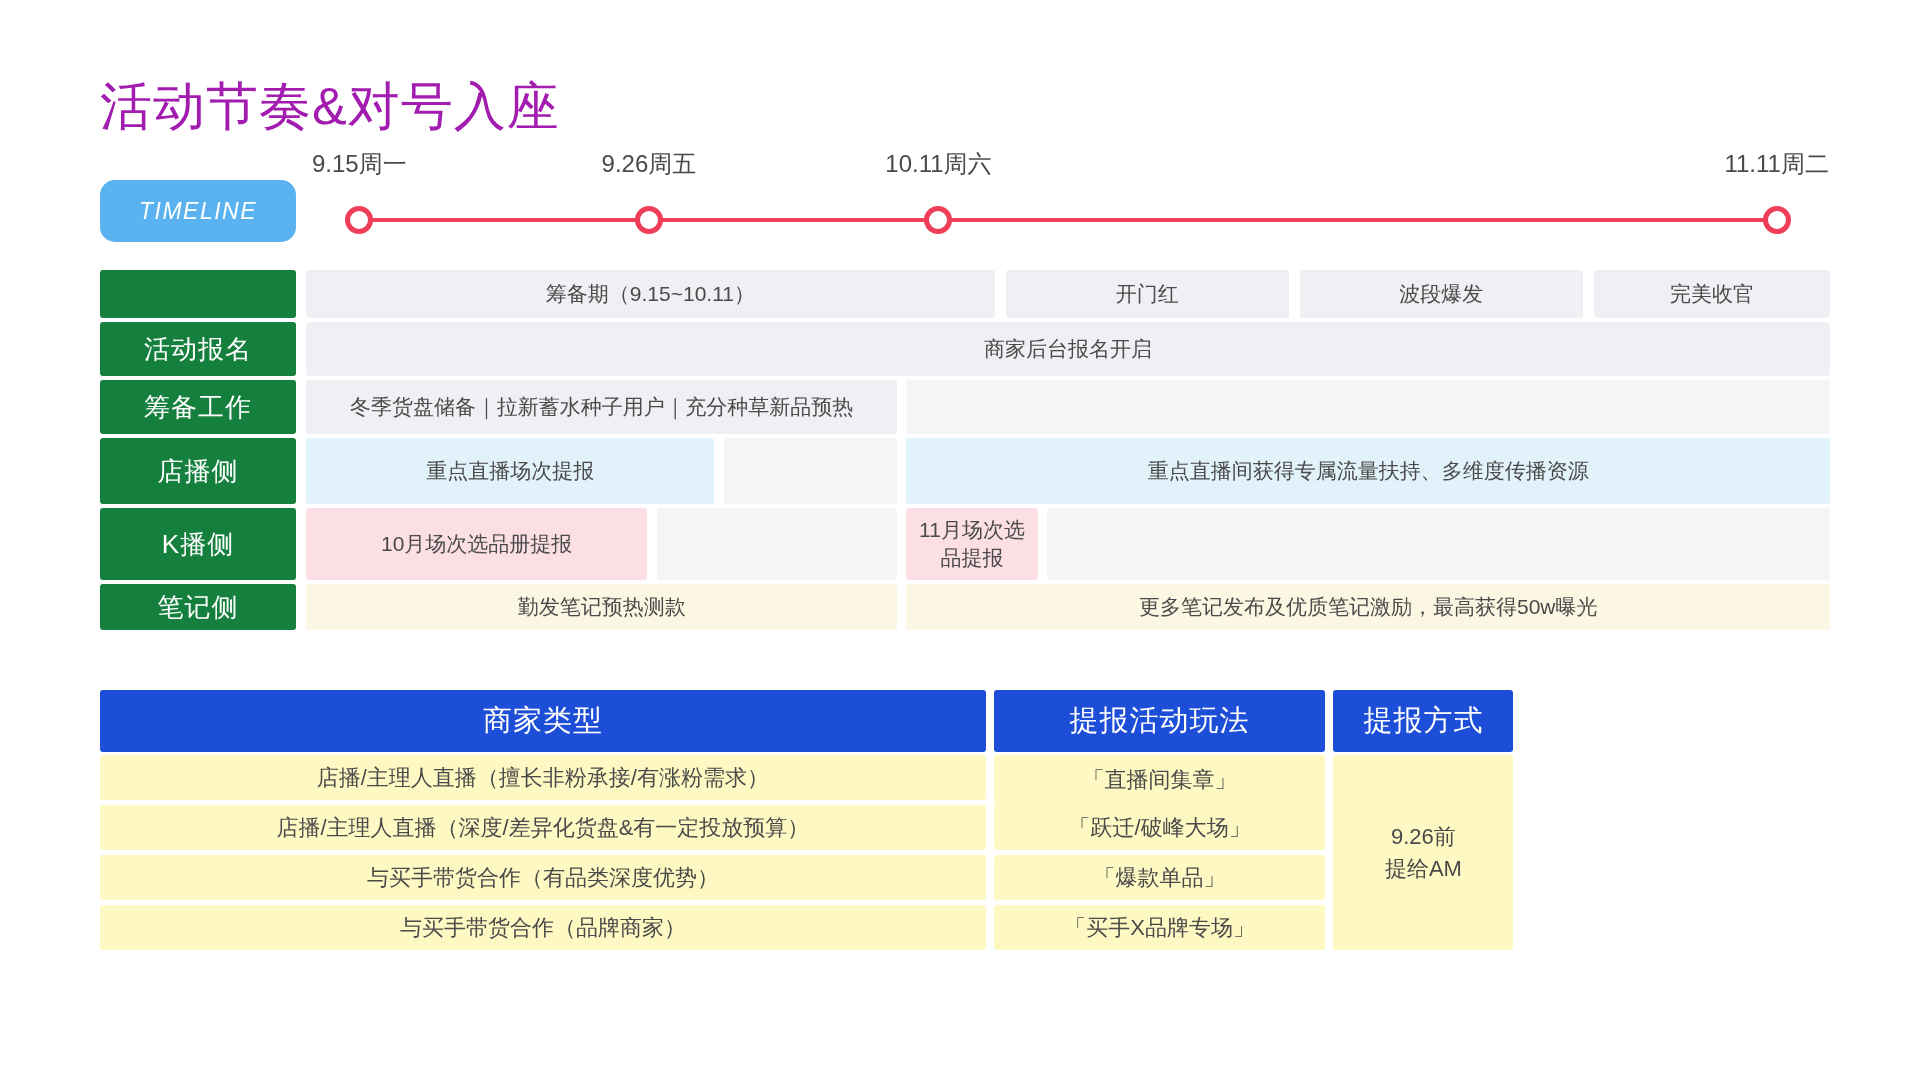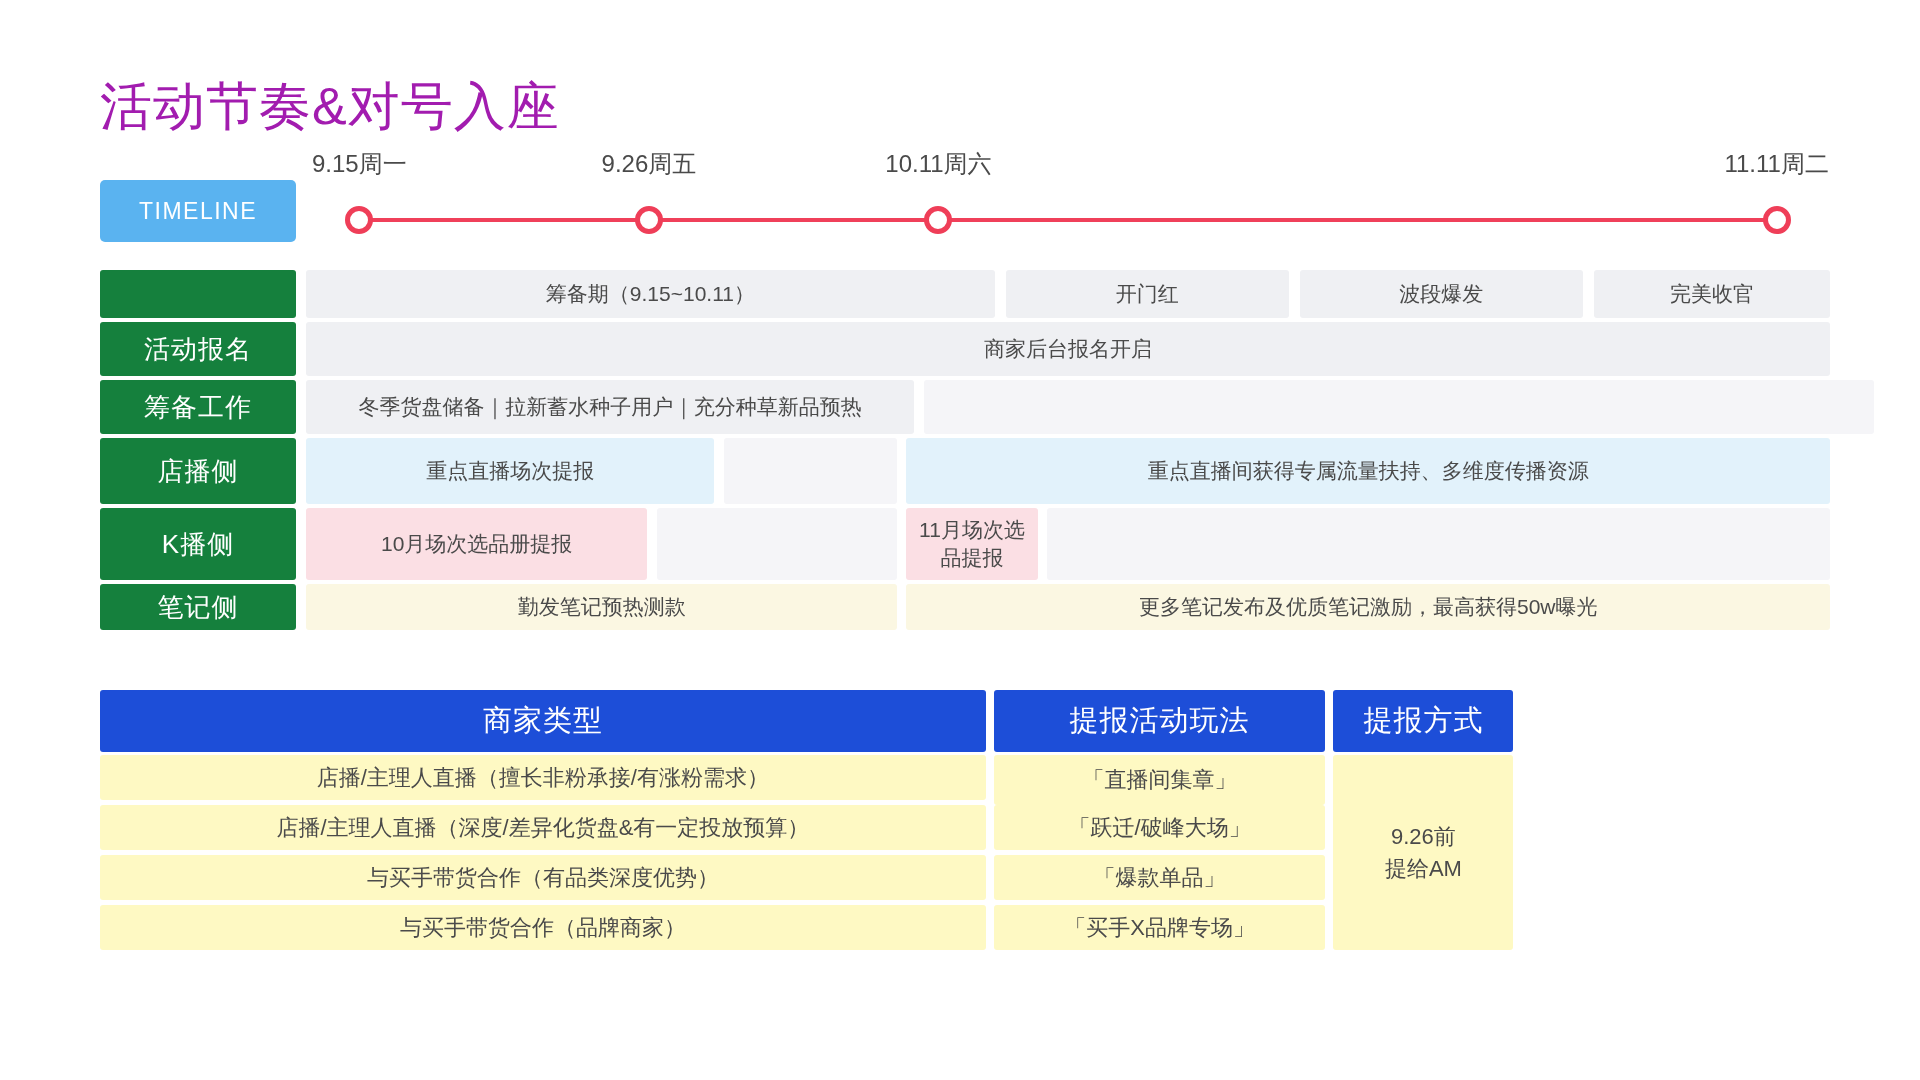--- a/index.html
+++ b/index.html
@@ -17,23 +17,23 @@
   .title{
     position:absolute;left:100px;top:72px;
     font-size:52px;font-weight:400;color:#a21caf;
     letter-spacing:1px;white-space:nowrap;
   }
 
   
   .tl-wrap{position:absolute;left:100px;top:180px;width:1730px;height:62px;}
   .tl-label{
     position:absolute;left:0;top:0;width:196px;height:62px;
-    background:#5ab3f0;border-radius:5px;
+    background:#5ab3f0;border-radius:15px;
     display:flex;align-items:center;justify-content:center;
-    color:#ffffff;font-size:23px;letter-spacing:1.5px;
+    color:#ffffff;font-size:23px;letter-spacing:1.5px;font-style:italic;
   }
   .tl-track{position:absolute;left:206px;top:0;right:0;height:62px;}
   .tl-line{
     position:absolute;left:52px;right:52px;top:38px;height:4px;
     background:#f0405a;border-radius:2px;
   }
   .tl-node{
     position:absolute;top:26px;width:28px;height:28px;margin-left:-14px;
     border-radius:50%;border:5px solid #ef3e58;background:#ffffff;
     box-sizing:border-box;
@@ -118,21 +118,21 @@
           <div class="cell c-grey" style="left: 84.5%; width: 15.5%;">完美收官</div>
         </div>
     </div>
     <div id="matrix-rows">
         <div class="row" style="height: 54px;">
           <div class="row-label">活动报名</div>
           <div class="row-track">
             <div class="cell c-grey" style="left: 0%; width: 100%;">商家后台报名开启</div>
           </div>
         </div>
-        <div class="row" style="height: 54px; padding-left: 44px;">
+        <div class="row" style="height: 54px;">
           <div class="row-label">筹备工作</div>
           <div class="row-track">
             <div class="cell c-grey" style="left: 0%; width: 38.8%;">冬季货盘储备｜拉新蓄水种子用户｜充分种草新品预热</div>
             <div class="cell c-grey-l" style="left: 39.4%; width: 60.6%;"></div>
           </div>
         </div>
         <div class="row" style="height: 66px;">
           <div class="row-label">店播侧</div>
           <div class="row-track">
             <div class="cell c-blue" style="left: 0%; width: 26.8%;">重点直播场次提报</div>

